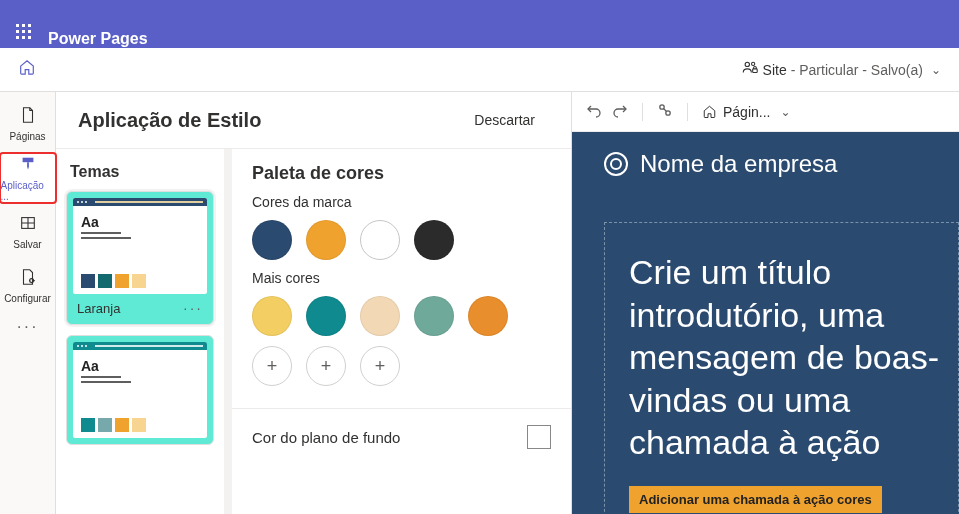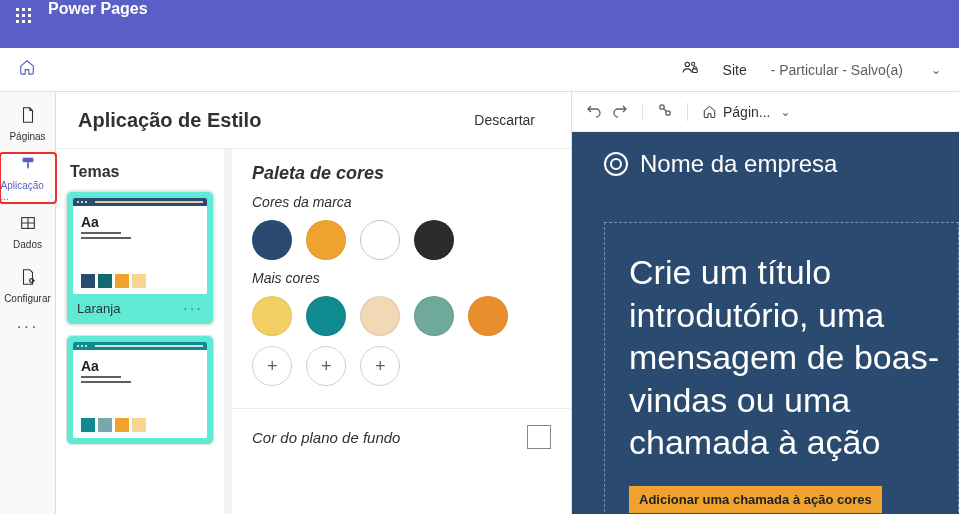--- a/index.html
+++ b/index.html
@@ -1,28 +1,28 @@
 <!DOCTYPE html>
 <html><head>
 <meta charset="utf-8">
 <style>
 * { box-sizing: border-box; margin: 0; padding: 0; }
 body { font-family: "Segoe UI", -apple-system, sans-serif; font-size: 14px; color: #323130; overflow: hidden; width: 959px; height: 514px; background: #fff; }
 
 
-.topbar { height: 48px; background: #5A5FC7; display: flex; align-items: flex-start; padding: 0 8px; }
+.topbar { height: 48px; background: #5A5FC7; display: flex; align-items: flex-end; padding: 0 8px; }
 .waffle { width: 32px; height: 32px; display: flex; align-items: center; justify-content: center; color: #fff; cursor: pointer; }
 .waffle svg { width: 16px; height: 16px; fill: #fff; }
 .app-title { color: #fff; font-weight: 600; font-size: 16px; margin-left: 8px; }
 
 
 .homerow { height: 44px; display: flex; align-items: center; padding: 0 18px; border-bottom: 1px solid #e1dfdd; }
 .home-icon { color: #5A5FC7; font-size: 18px; cursor: pointer; }
 .spacer { flex: 1; }
-.site-status { display: flex; align-items: center; gap: 24px; color: #323130; }
+.site-status { display: flex; align-items: center; gap: 4px; color: #323130; }
 .people-icon { font-size: 16px; }
 .dropdown-text { color: #605e5c; }
 .chev { font-size: 12px; color: #605e5c; margin-left: 4px; cursor: pointer; }
 
 
 .main { display: flex; height: calc(514px - 48px - 44px); }
 
 
 .rail { width: 56px; background: #faf9f8; border-right: 1px solid #e1dfdd; display: flex; flex-direction: column; align-items: center; padding-top: 6px; gap: 2px; }
 .rail-item { width: 58px; height: 52px; display: flex; flex-direction: column; align-items: center; justify-content: center; gap: 2px; cursor: pointer; font-size: 10px; color: #323130; border-radius: 4px; }
@@ -58,21 +58,21 @@
 .tp-sw { position:absolute; bottom:6px; left:8px; display:flex; gap:3px;}
 .tp-sw i{width:14px;height:14px;}
 .theme-name-row{display:flex;align-items:center;justify-content:space-between;padding:6px 4px 2px;gap:32px;}
 .theme-name{font-size:13px;}
 .theme-more{letter-spacing:2px;color:#605e5c;cursor:pointer;}
 
 .tp2 .tp-bar{background:#0f8a8f;}
 .tp2 .tp-bar .line{background:#cfeaea;}
 
 
-.pal-col { flex:1; padding: 14px 20px; overflow-y:auto;font-style:italic; }
+.pal-col { flex:1; padding: 14px 20px; overflow-y:auto; }
 .pal-title { font-weight:600; font-size:18px; margin-bottom:10px;}
 .pal-sub { font-size:14px; margin-bottom:10px; margin-top:6px;}
 .swatches{display:flex; gap:14px; margin-bottom:10px;}
 .sw{width:40px;height:40px;border-radius:50%;cursor:pointer;border:1px solid rgba(0,0,0,0.06);}
 .sw.add{background:#fff;border:1px solid #d2d0ce;display:flex;align-items:center;justify-content:center;color:#605e5c;font-size:18px;}
 .divider{height:1px;background:#edebe9;margin:22px -20px 16px;}
 .bg-row{display:flex;align-items:center;justify-content:space-between;}
 .bg-label{font-size:15px;font-weight:400;}
 .bg-sample{width:24px;height:24px;border:1px solid #8a8886;background:#fff;cursor:pointer;}
 
@@ -149,21 +149,21 @@
             <path d="M4 3h12v5H4z"></path>
             <path d="M9 8h2v5l-1 3-1-3z"></path>
           </svg></span>
       <span>Aplicação ...</span>
     </div>
     <div class="rail-item">
       <span class="ricon"><svg width="18" height="18" viewBox="0 0 20 20" fill="none" stroke="#323130" stroke-width="1.2">
             <rect x="3" y="4" width="14" height="12"></rect>
             <path d="M3 10h14M10 4v12"></path>
           </svg></span>
-      <span>Dados</span>
+      <span>Salvar</span>
     </div>
     <div class="rail-item">
       <span class="ricon"><svg width="18" height="18" viewBox="0 0 20 20" fill="none" stroke="#323130" stroke-width="1.2">
             <path d="M5 2h7l3 3v13H5z"></path>
             <circle cx="14" cy="14" r="2.2"></circle>
             <path d="M14 11v1M14 16v1M11.5 14h1M16.5 14h1"></path>
           </svg></span>
       <span>Configurar</span>
     </div>
     <div class="rail-more">···</div>

